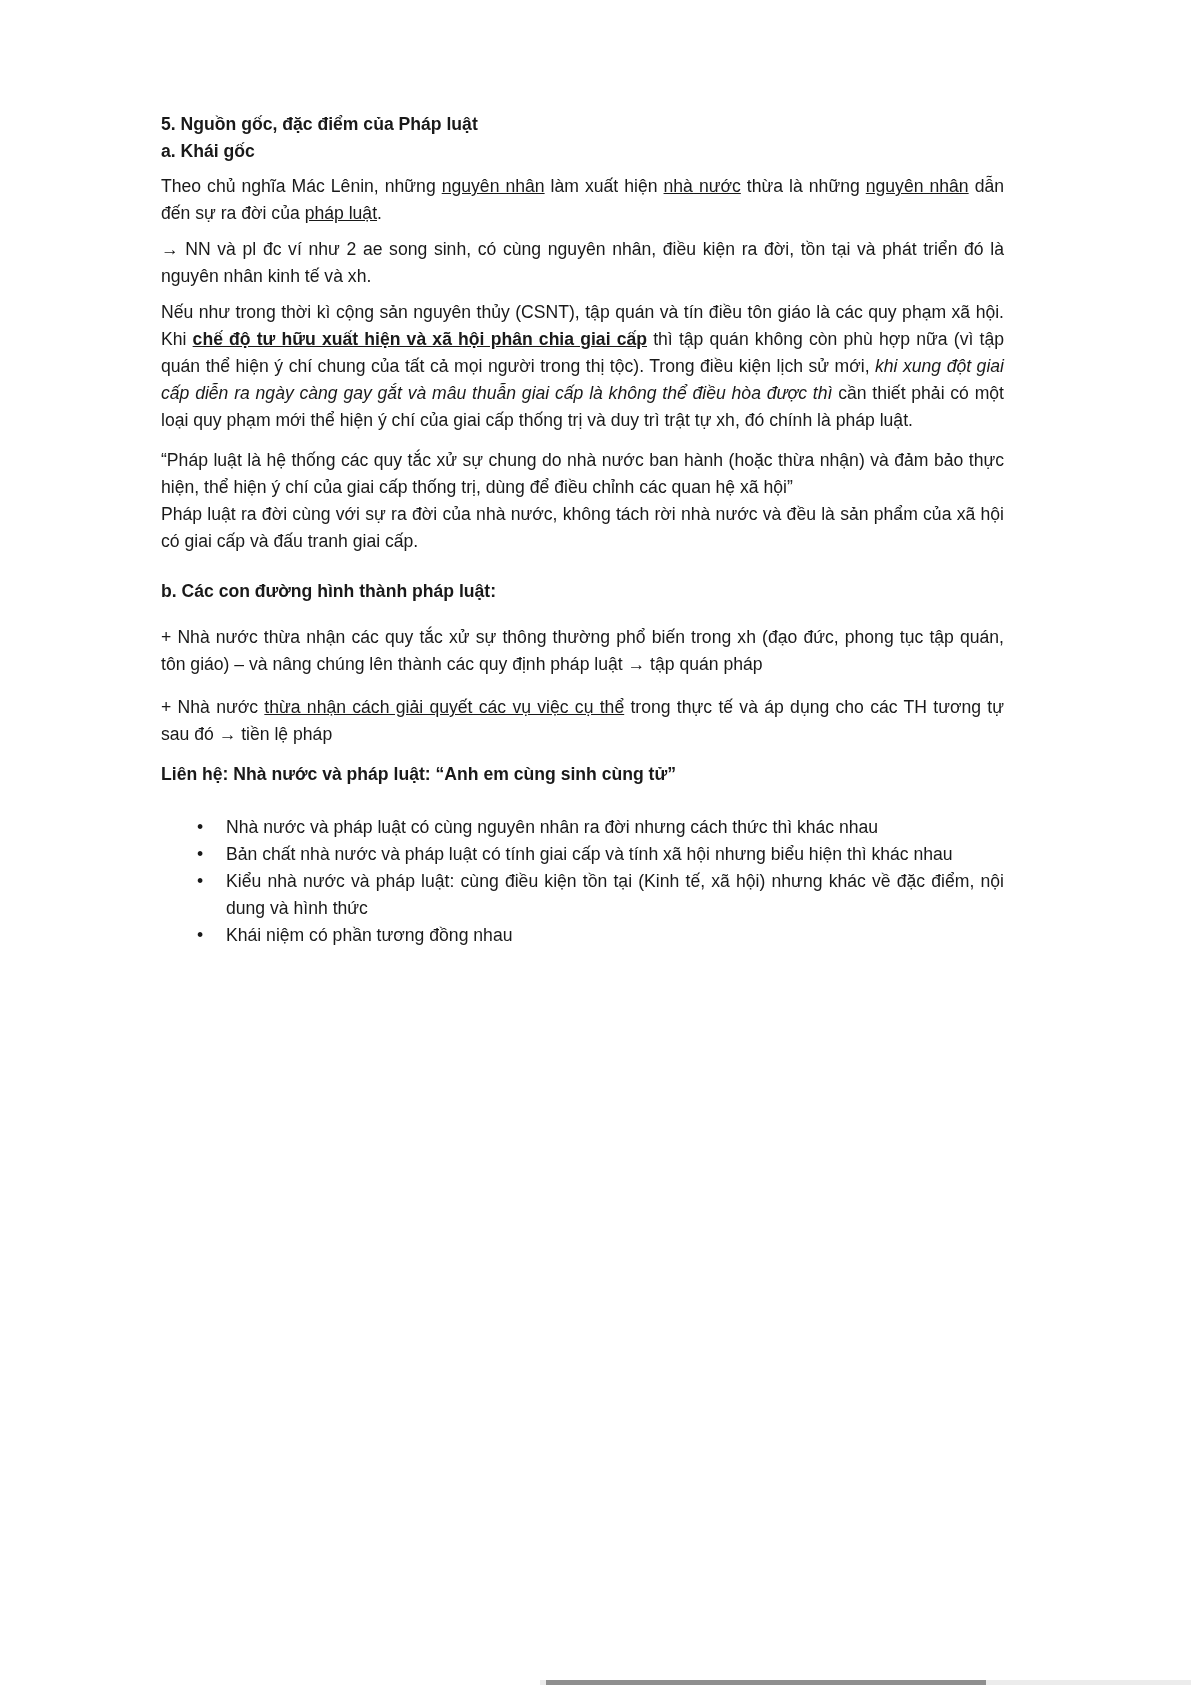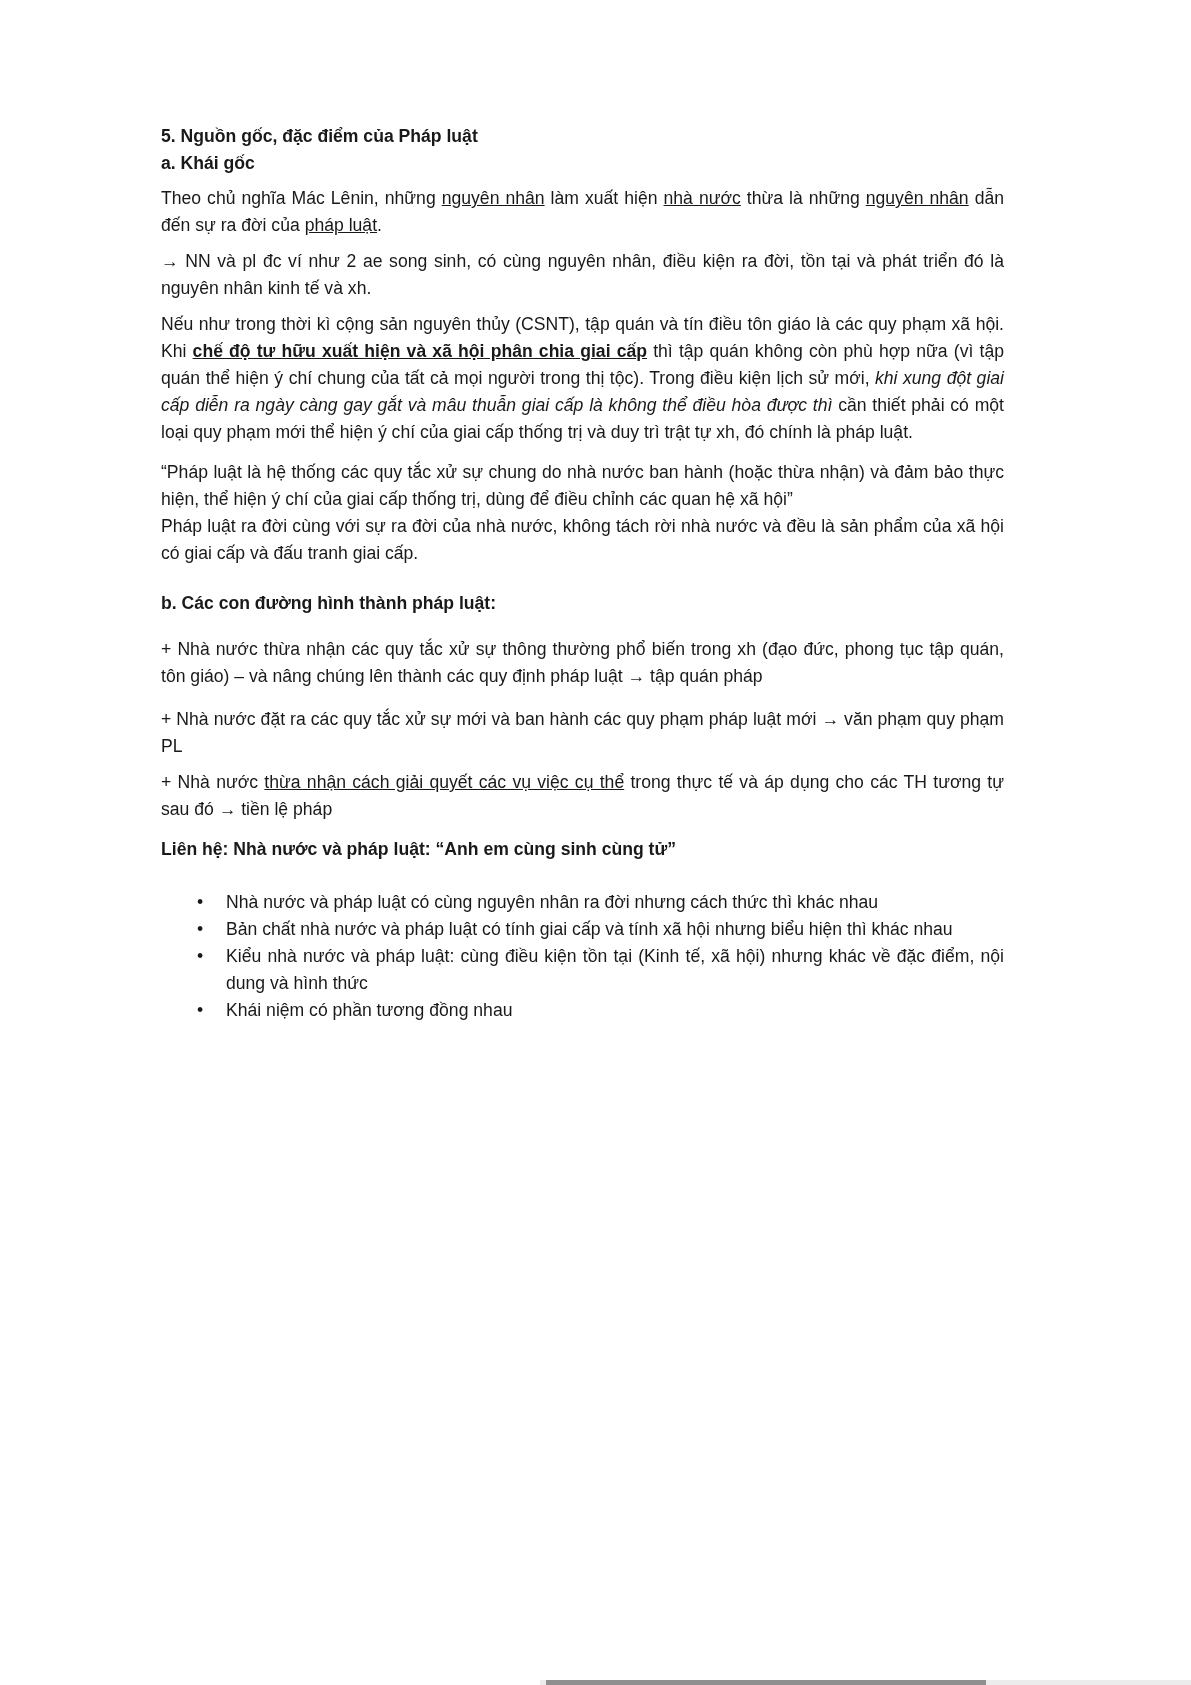--- a/index.html
+++ b/index.html
@@ -9,21 +9,21 @@
     height: 1685px;
     background: #ffffff;
     position: relative;
     overflow: hidden;
     font-family: "Liberation Sans", "DejaVu Sans", sans-serif;
     color: #191919;
   }
   .doc {
     position: absolute;
     left: 161px;
-    top: 123px;
+    top: 111px;
     width: 843px;
     font-size: 17.6px;
     line-height: 27px;
     text-align: justify;
   }
   .heads { margin: 0 0 8px 0; }
   .h { font-weight: bold; }
   .para { margin: 0 0 9px 0; }
   .tight { margin: 0; }
   .u { text-decoration: underline; }
@@ -73,21 +73,20 @@
 
   <div class="group-def">
     <p class="tight">“Pháp luật là hệ thống các quy tắc xử sự chung do nhà nước ban hành (hoặc thừa nhận) và đảm bảo thực hiện, thể hiện ý chí của giai cấp thống trị, dùng để điều chỉnh các quan hệ xã hội”</p>
     <p class="tight">Pháp luật ra đời cùng với sự ra đời của nhà nước, không tách rời nhà nước và đều là sản phẩm của xã hội có giai cấp và đấu tranh giai cấp.</p>
   </div>
 
   <div class="h hb">b. Các con đường hình thành pháp luật:</div>
 
   <p class="para pb1">+ Nhà nước thừa nhận các quy tắc xử sự thông thường phổ biến trong xh (đạo đức, phong tục tập quán, tôn giáo) – và nâng chúng lên thành các quy định pháp luật → tập quán pháp</p>
 
-  <p class="para pb2">+ Nhà nước đặt ra các quy tắc xử sự mới và ban hành các quy phạm pháp luật mới → văn phạm quy phạm PL</p>
 
   <p class="para pb3"><span>+ Nhà nước </span><span class="u">thừa nhận cách giải quyết các vụ việc cụ thể</span><span> trong thực tế và áp dụng cho các TH tương tự sau đó → tiền lệ pháp</span></p>
 
   <div class="hl">Liên hệ: Nhà nước và pháp luật: “Anh em cùng sinh cùng tử”</div>
 
   <ul class="bullets">
     <li><span class="dot">•</span><span>Nhà nước và pháp luật có cùng nguyên nhân ra đời nhưng cách thức thì khác nhau</span></li>
     <li><span class="dot">•</span><span>Bản chất nhà nước và pháp luật có tính giai cấp và tính xã hội nhưng biểu hiện thì khác nhau</span></li>
     <li><span class="dot">•</span><span>Kiểu nhà nước và pháp luật: cùng điều kiện tồn tại (Kinh tế, xã hội) nhưng khác về đặc điểm, nội dung và hình thức</span></li>
     <li><span class="dot">•</span><span>Khái niệm có phần tương đồng nhau</span></li>

